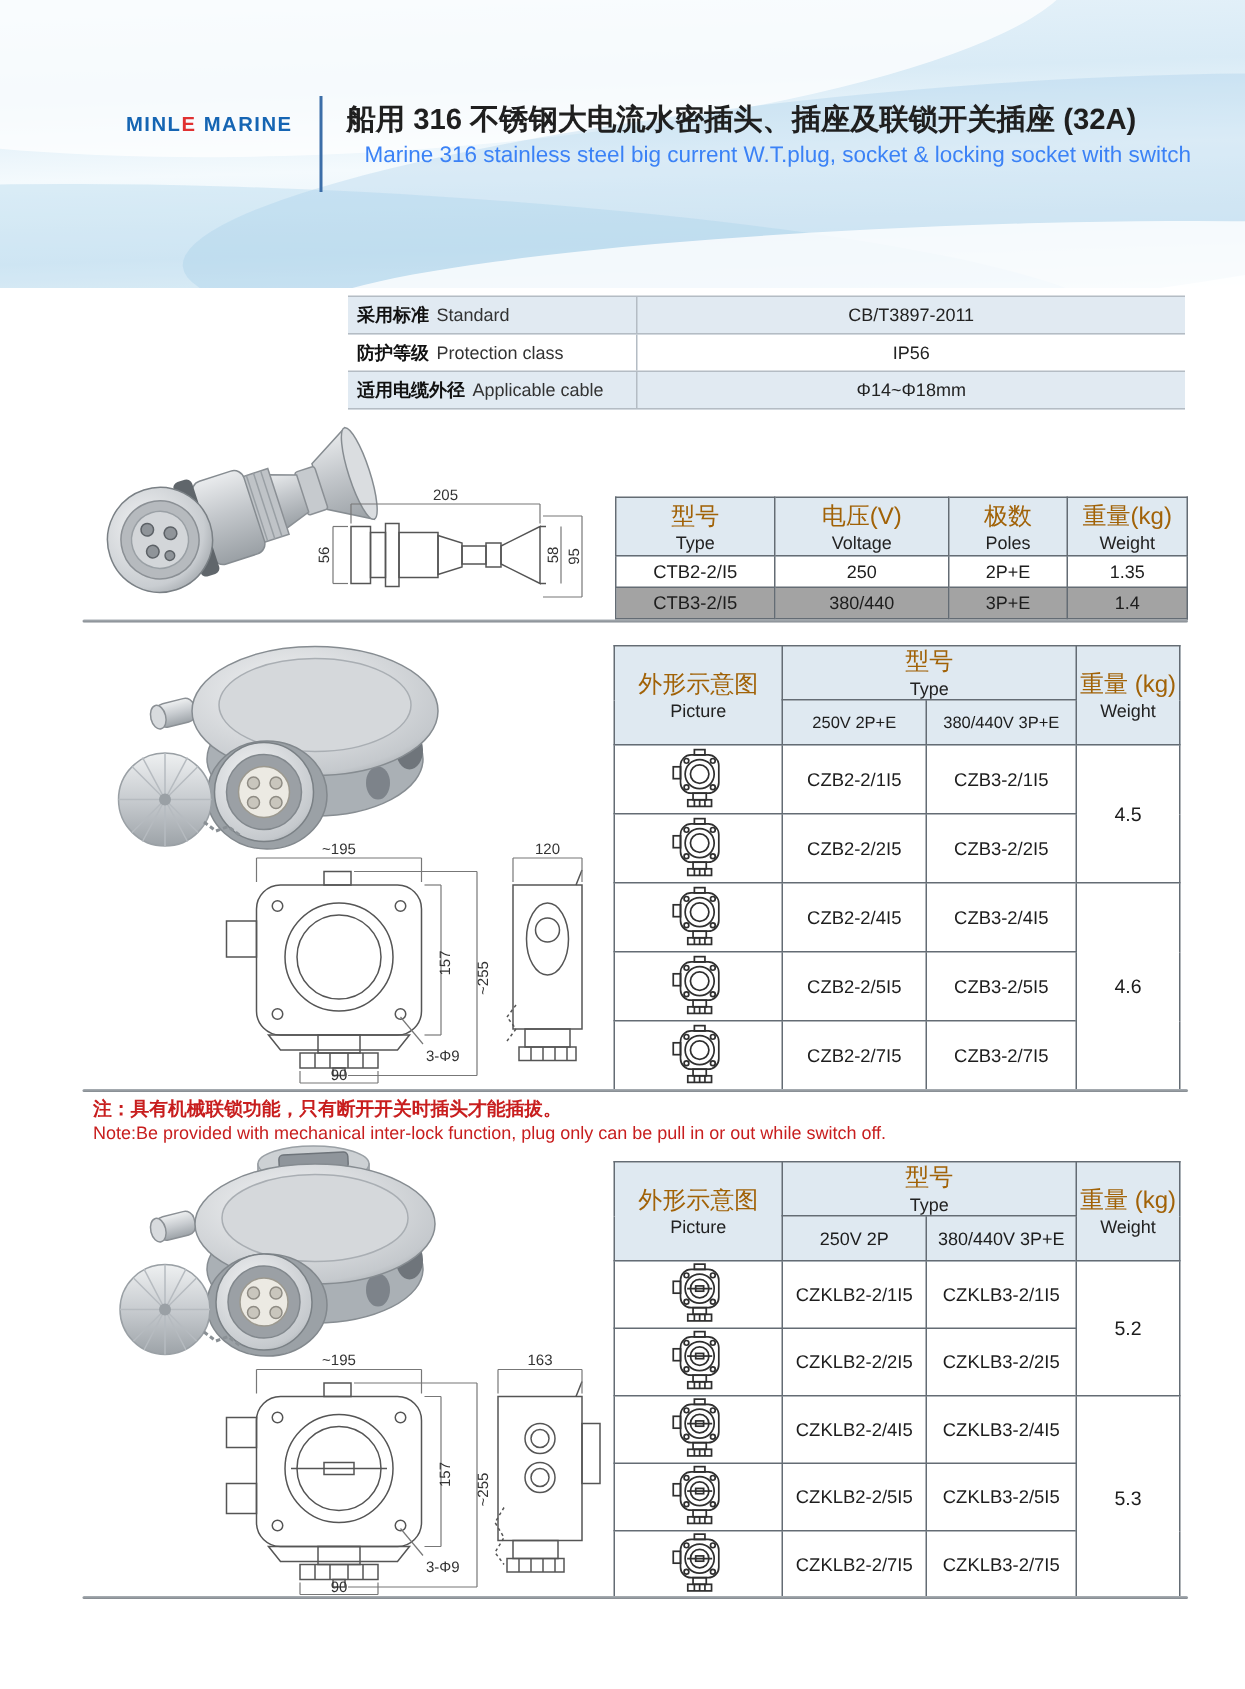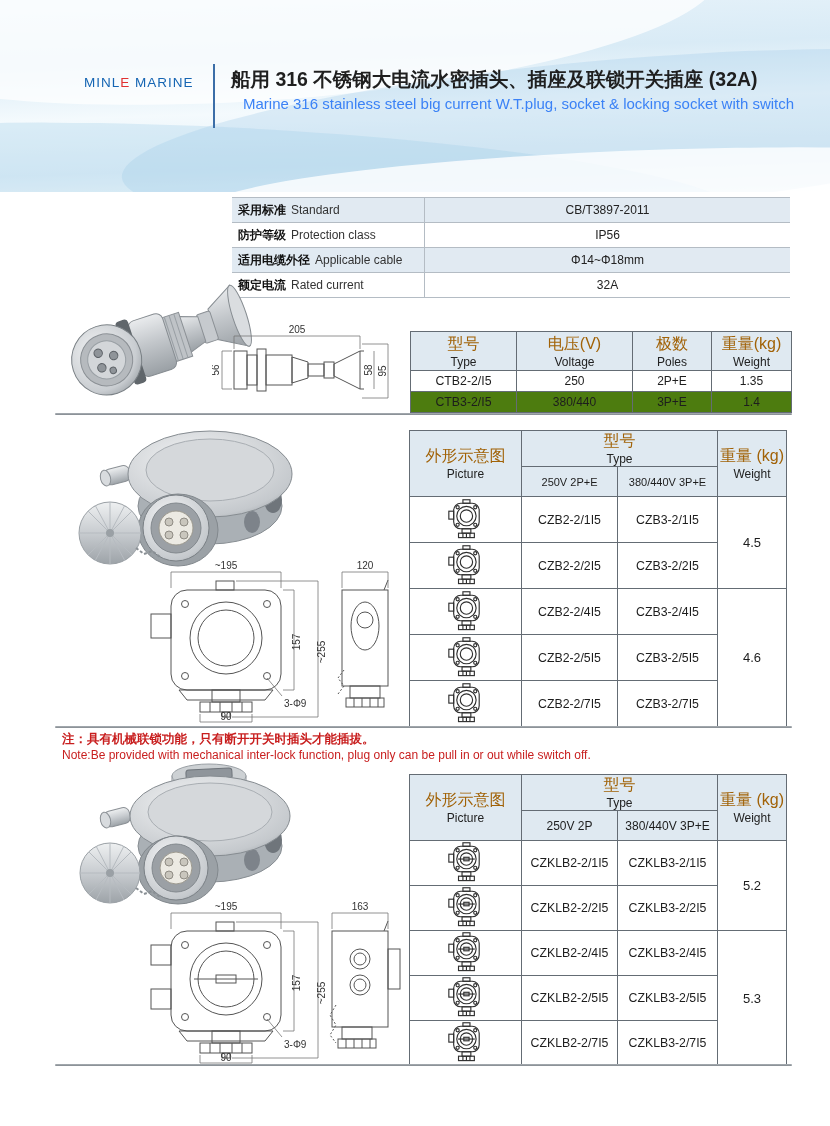--- a/index.html
+++ b/index.html
@@ -10,21 +10,21 @@
   .header-band{position:absolute;left:0;top:0;width:830px;height:192px;overflow:hidden;
     background:linear-gradient(178deg,#e8f3fa 0%,#d9ebf6 30%,#f4fafd 55%,#e3f0f8 80%,#fdfefe 100%);}
   .wave{position:absolute;border-radius:50%;}
   .wave1{left:-180px;top:-90px;width:900px;height:190px;background:rgba(255,255,255,.75);transform:rotate(-4deg);}
   .wave2{left:120px;top:60px;width:980px;height:150px;background:rgba(150,198,229,.28);transform:rotate(-5deg);}
   .wave3{left:-260px;top:128px;width:1000px;height:120px;background:rgba(160,205,233,.30);transform:rotate(3deg);}
   .wave4{left:200px;top:150px;width:900px;height:90px;background:rgba(255,255,255,.8);transform:rotate(-2deg);}
 
   .logo{position:absolute;left:84px;top:74px;text-align:center;}
   .logo-cn{font-size:44px;line-height:46px;font-weight:bold;color:#1565b3;letter-spacing:6px;}
-  .logo-en{font-size:13.5px;font-weight:normal;color:#1565b3;letter-spacing:1px;margin-top:1px;}
+  .logo-en{font-size:13.5px;font-weight:bold;color:#1565b3;letter-spacing:1px;margin-top:1px;}
   .logo-en .accent{color:#e03131;}
   .v-divider{position:absolute;left:213px;top:64px;width:2px;height:64px;background:#3c6ea8;}
   .title-cn{position:absolute;left:231px;top:66px;width:580px;font-size:19.5px;font-weight:600;color:#1f1f1f;}
   .title-en{position:absolute;left:243px;top:95px;width:590px;font-size:15px;color:#3b82f6;}
 
   
   .spec-table{position:absolute;left:232px;top:197px;width:558px;font-size:12px;border-top:1px solid #b4bcc4;}
   .spec-row{display:flex;height:24px;align-items:center;border-bottom:1px solid #b4bcc4;}
   .spec-row.alt{background:#e1eaf2;}
   .spec-label{width:186px;padding-left:6px;border-right:1px solid #b4bcc4;height:100%;display:flex;align-items:center;gap:5px;}
@@ -34,21 +34,21 @@
 
   
   table.ptable{border-collapse:collapse;table-layout:fixed;font-size:12px;color:#1d1d1d;}
   table.ptable th,table.ptable td{border:1px solid #646c74;text-align:center;vertical-align:middle;padding:0;}
   table.ptable th{background:#dfe9f1;font-weight:normal;}
   .hdr .cn{display:block;font-size:16px;color:#a16207;}
   .hdr .en{display:block;font-size:12px;color:#222;}
 
   .plug-table{position:absolute;left:410px;top:331px;width:381px;}
   .plug-table tr.data{height:21px;}
-  .plug-table tr.data.alt td{background:#4d7c0f;}
+  .plug-table tr.data.alt td{background:#a3a3a3;}
   .plug-table th{height:38px;}
 
   .sock-table{position:absolute;left:409px;top:430px;width:377px;}
   .sock-table tr.data{height:46px;}
   .sock-table .subhdr{height:30px;font-size:11px;}
   .sock-table .tophdr{height:31px;}
 
   .lock-table{position:absolute;left:409px;top:774px;width:377px;}
   .lock-table tr.data{height:45px;}
   .lock-table .subhdr{height:30px;font-size:12px;}
@@ -149,27 +149,20 @@
         </div>
       <div class="spec-value">IP56</div>
     </div>
     <div class="spec-row alt">
       <div class="spec-label">
           <span class="cn">适用电缆外径</span>
           <span class="en">Applicable cable</span>
         </div>
       <div class="spec-value">Φ14~Φ18mm</div>
     </div>
-    <div class="spec-row">
-      <div class="spec-label">
-          <span class="cn">额定电流</span>
-          <span class="en">Rated current</span>
-        </div>
-      <div class="spec-value">32A</div>
-    </div>
   </div>
 
   <svg class="fig" style="left:66px;top:268px" width="198" height="148" viewBox="0 0 198 148">
     <defs>
       <linearGradient id="gm1" x1="0" y1="0" x2="0" y2="1">
         <stop offset="0" stop-color="#e9ebed"></stop>
           <stop offset=".45" stop-color="#c3c7cb"></stop>
           <stop offset="1" stop-color="#9aa0a5"></stop>
       </linearGradient>
       <radialGradient id="gm2" cx=".4" cy=".35" r=".8">

